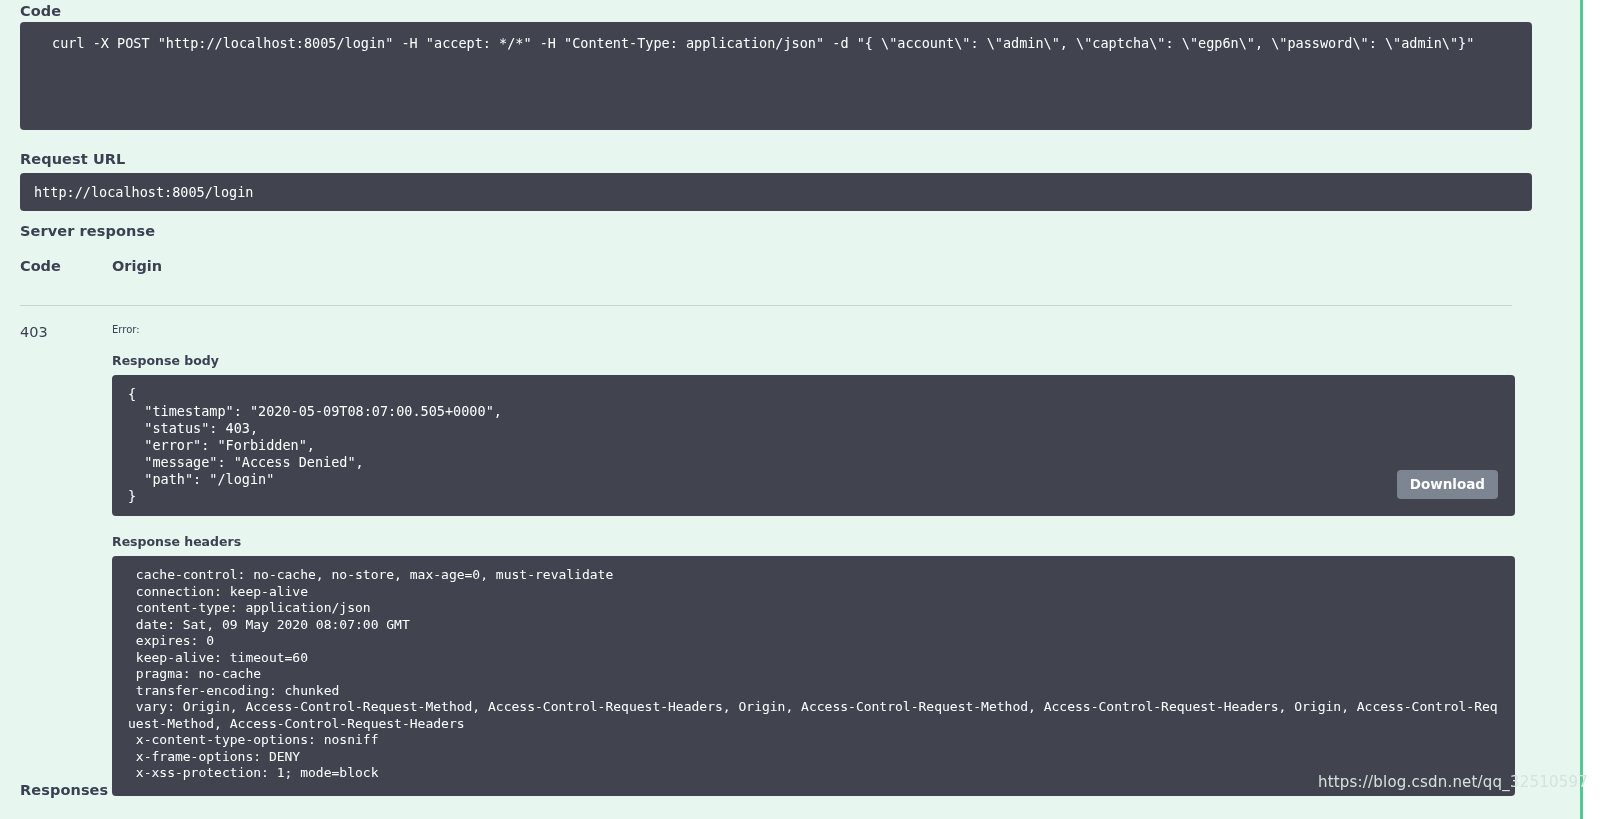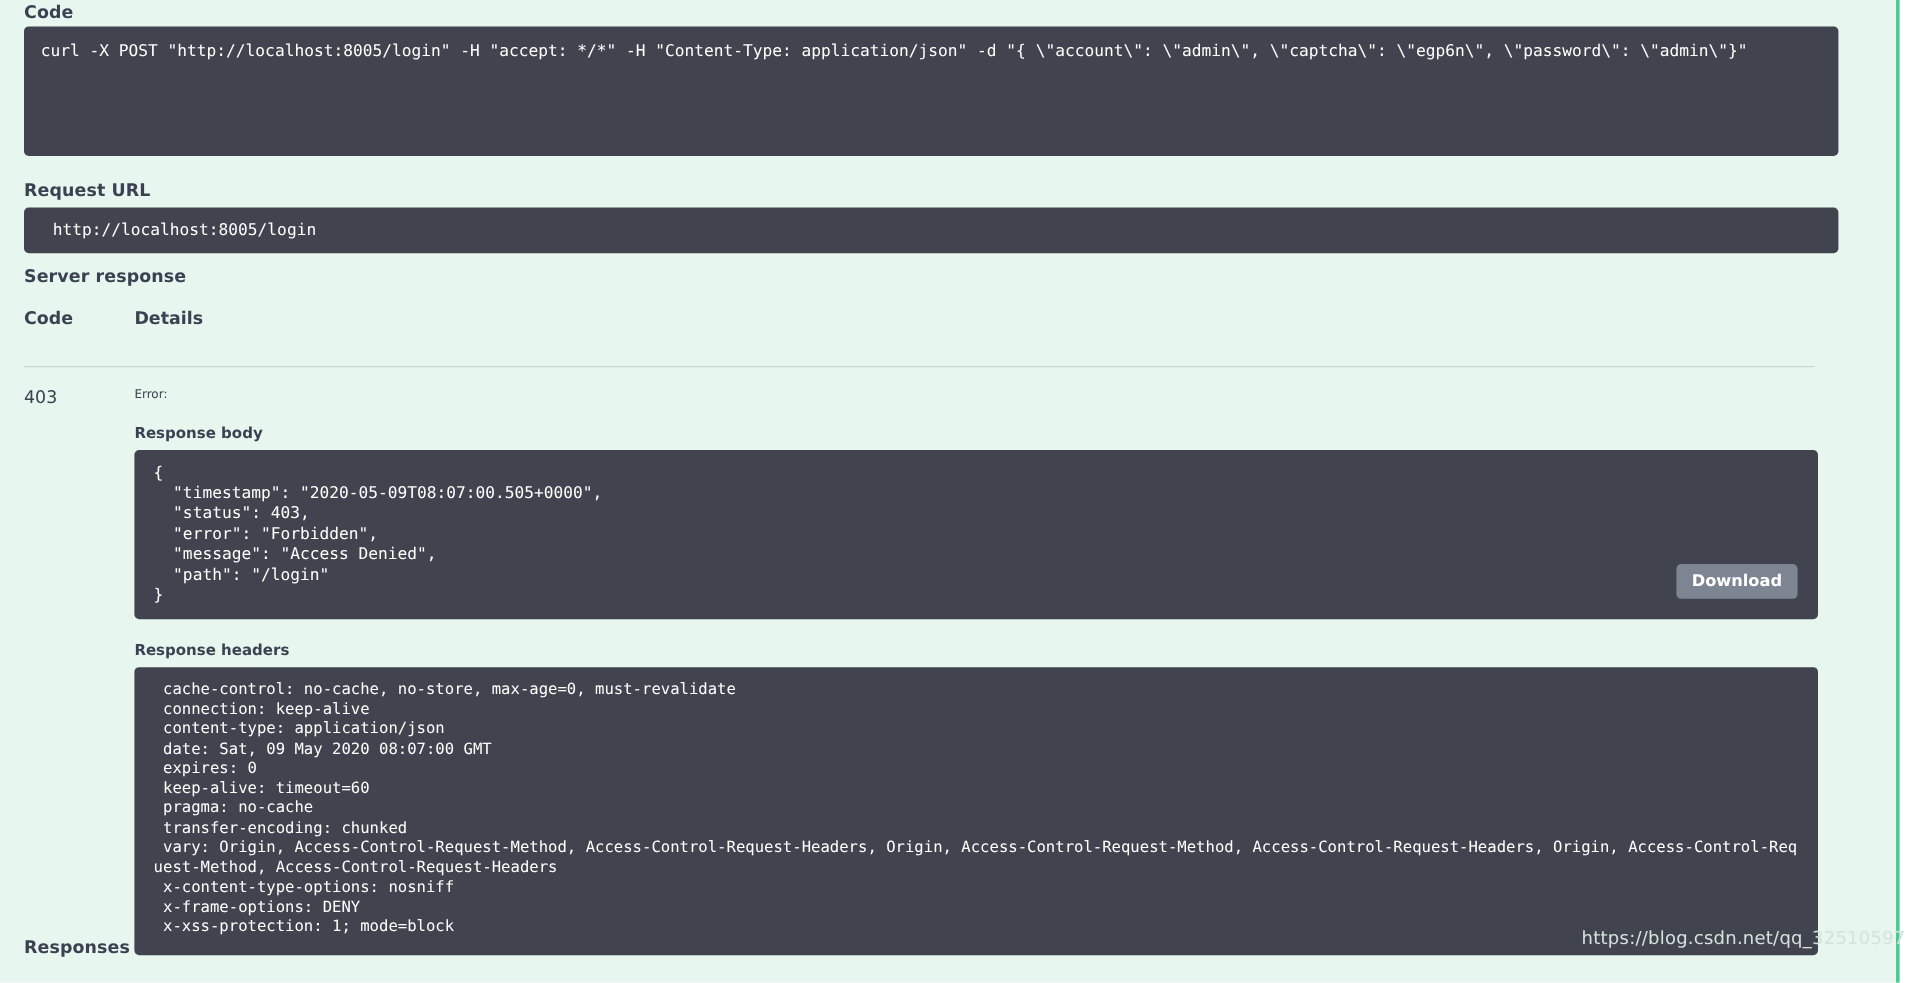--- a/index.html
+++ b/index.html
@@ -57,32 +57,32 @@
     word-break: break-all;
     box-sizing: border-box;
   }
 
   .curl-block {
     position: absolute;
     left: 20px;
     top: 22px;
     width: 1512px;
     height: 108px;
-    padding: 12px 14px;
+    padding: 12px 32px;
   }
 
   .request-url-label { position: absolute; left: 20px; top: 152px; }
 
   .request-url-block {
     position: absolute;
     left: 20px;
     top: 173px;
     width: 1512px;
     height: 38px;
-    padding: 10px 24px;
+    padding: 10px 14px;
   }
 
   .server-response-label { position: absolute; left: 20px; top: 224px; }
 
   .resp-table {
     position: absolute;
     left: 20px;
     top: 258px;
     width: 1492px;
   }
@@ -190,21 +190,21 @@
     <div class="section-label request-url-label">Request URL</div>
 
     <div class="code-block request-url-block">http://localhost:8005/login</div>
 
     <div class="section-label server-response-label">Server response</div>
 
     <div class="resp-table">
 
       <div class="resp-head">
         <div class="col-code th">Code</div>
-        <div class="col-details th">Details</div>
+        <div class="col-details th">Origin</div>
       </div>
 
       <div class="resp-row">
 
         <div class="col-code code-value">403</div>
 
         <div class="col-details">
 
           <div class="error-text">Error:</div>
 

